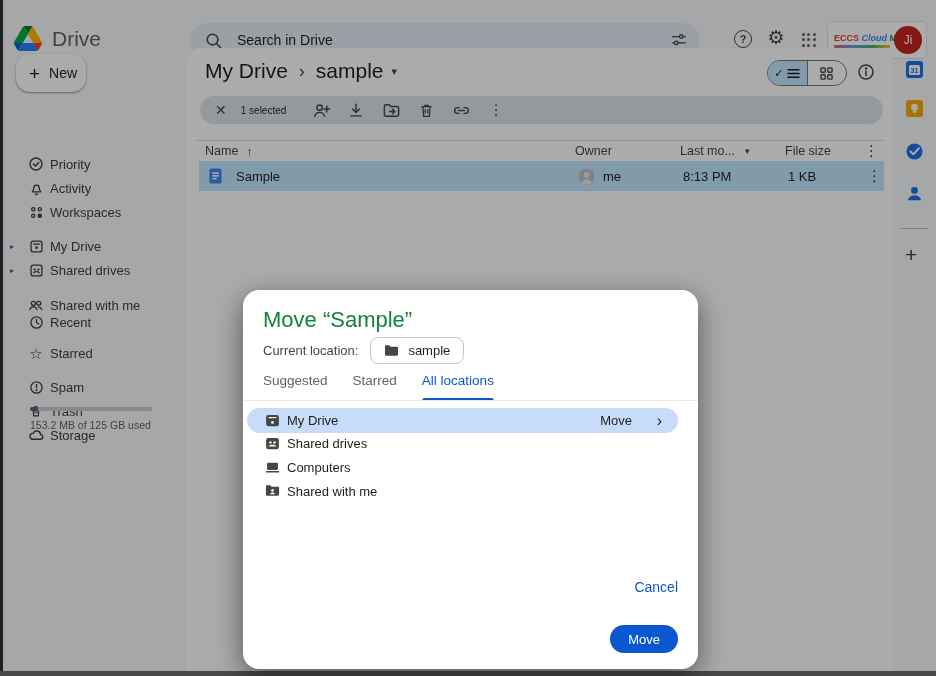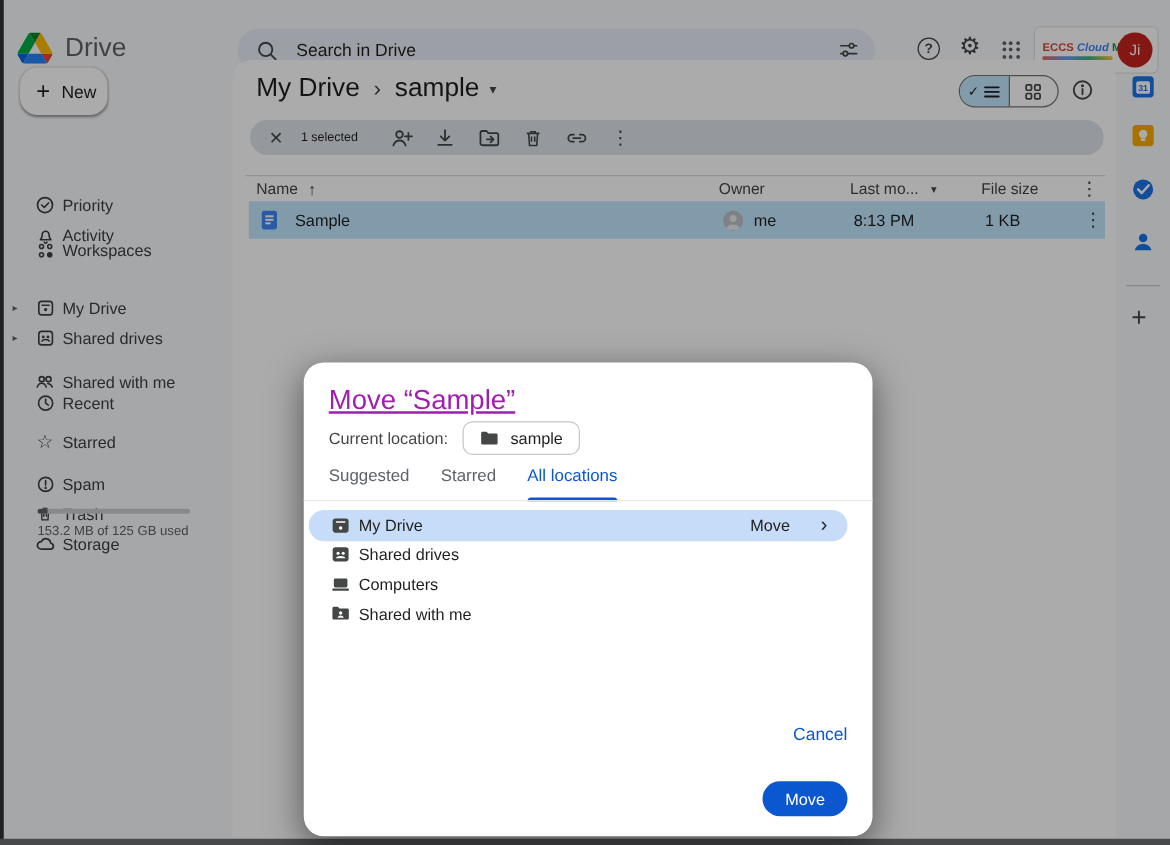--- a/index.html
+++ b/index.html
@@ -74,21 +74,21 @@
   .rs-divider { position:absolute; left:8px; right:8px; top:180px; height:1px; background:#C4C7C5; }
   .rs-plus { position:absolute; left:12px; top:196px; font-size:21px; color:#444746; cursor:pointer; line-height:1; }
 
   
   .dim { position:absolute; inset:0; background:rgba(0,0,0,.33); z-index:40; }
   .edge-left { position:absolute; left:0; top:0; width:3px; height:676px; background:#202124; z-index:60; }
   .edge-bottom { position:absolute; left:0; bottom:0; width:936px; height:5px; background:#48494B; z-index:60; }
 
   
   .modal { position:absolute; left:243px; top:290px; width:455px; height:379px; background:#FFFFFF; border-radius:16px; box-shadow:0 8px 28px rgba(0,0,0,.5); z-index:100; }
-  .modal-title { position:absolute; left:20px; top:17px; font-size:22px; color:#a21caf;text-decoration:underline; }
+  .modal-title { position:absolute; left:20px; top:17px; font-size:22px; color:#15803d; }
   .curloc { position:absolute; left:20px; top:47px; display:flex; align-items:center; gap:12px; }
   .curloc-label { font-size:13px; color:#444746; }
   .curloc-chip { height:27px; border:1px solid #C4C7C5; border-radius:8px; display:flex; align-items:center; gap:9px; padding:0 13px; cursor:pointer; }
   .curloc-chip .txt { font-size:13px; color:#1F1F1F; }
   .tabs { position:absolute; left:20px; top:80px; height:30px; display:flex; gap:25px; }
   .tab { font-size:13.5px; font-weight:500; color:#5F6368; position:relative; cursor:pointer; padding-top:3px; }
   .tab.active { color:#0B57D0; }
   .tab.active::after { content:""; position:absolute; left:0; right:0; bottom:-1px; height:3px; border-radius:3px 3px 0 0; background:#0B57D0; }
   .tabs-divider { position:absolute; left:0; right:0; top:110px; height:1px; background:#E9EAED; }
   .loc-row { position:absolute; left:4px; width:431px; height:25px; display:flex; align-items:center; font-size:13px; color:#1F1F1F; cursor:pointer; border-radius:13px; }
@@ -189,21 +189,21 @@
   </div>
   <div class="nav-item" style="top:104px">
     <span class="ic">
         <svg width="16" height="16" viewBox="0 0 16 16" fill="none" stroke="#3C4043" stroke-width="1.4">
           <circle cx="8" cy="8" r="6"></circle>
           <path d="M5.4 8l2 2 3.4-3.6" stroke-linecap="round" stroke-linejoin="round"></path>
         </svg>
       </span>
     <span class="lbl">Priority</span>
   </div>
-  <div class="nav-item" style="top:140px">
+  <div class="nav-item" style="top:152px">
     <span class="ic">
         <svg width="15" height="15" viewBox="0 0 16 16" fill="none" stroke="#3C4043" stroke-width="1.4">
           <circle cx="4.5" cy="4.5" r="1.7"></circle>
           <circle cx="11.5" cy="4.5" r="1.7"></circle>
           <circle cx="4.5" cy="11.5" r="1.7"></circle>
           <circle cx="11.5" cy="11.5" r="1.7" fill="#3C4043"></circle>
         </svg>
       </span>
     <span class="lbl">Workspaces</span>
   </div>

